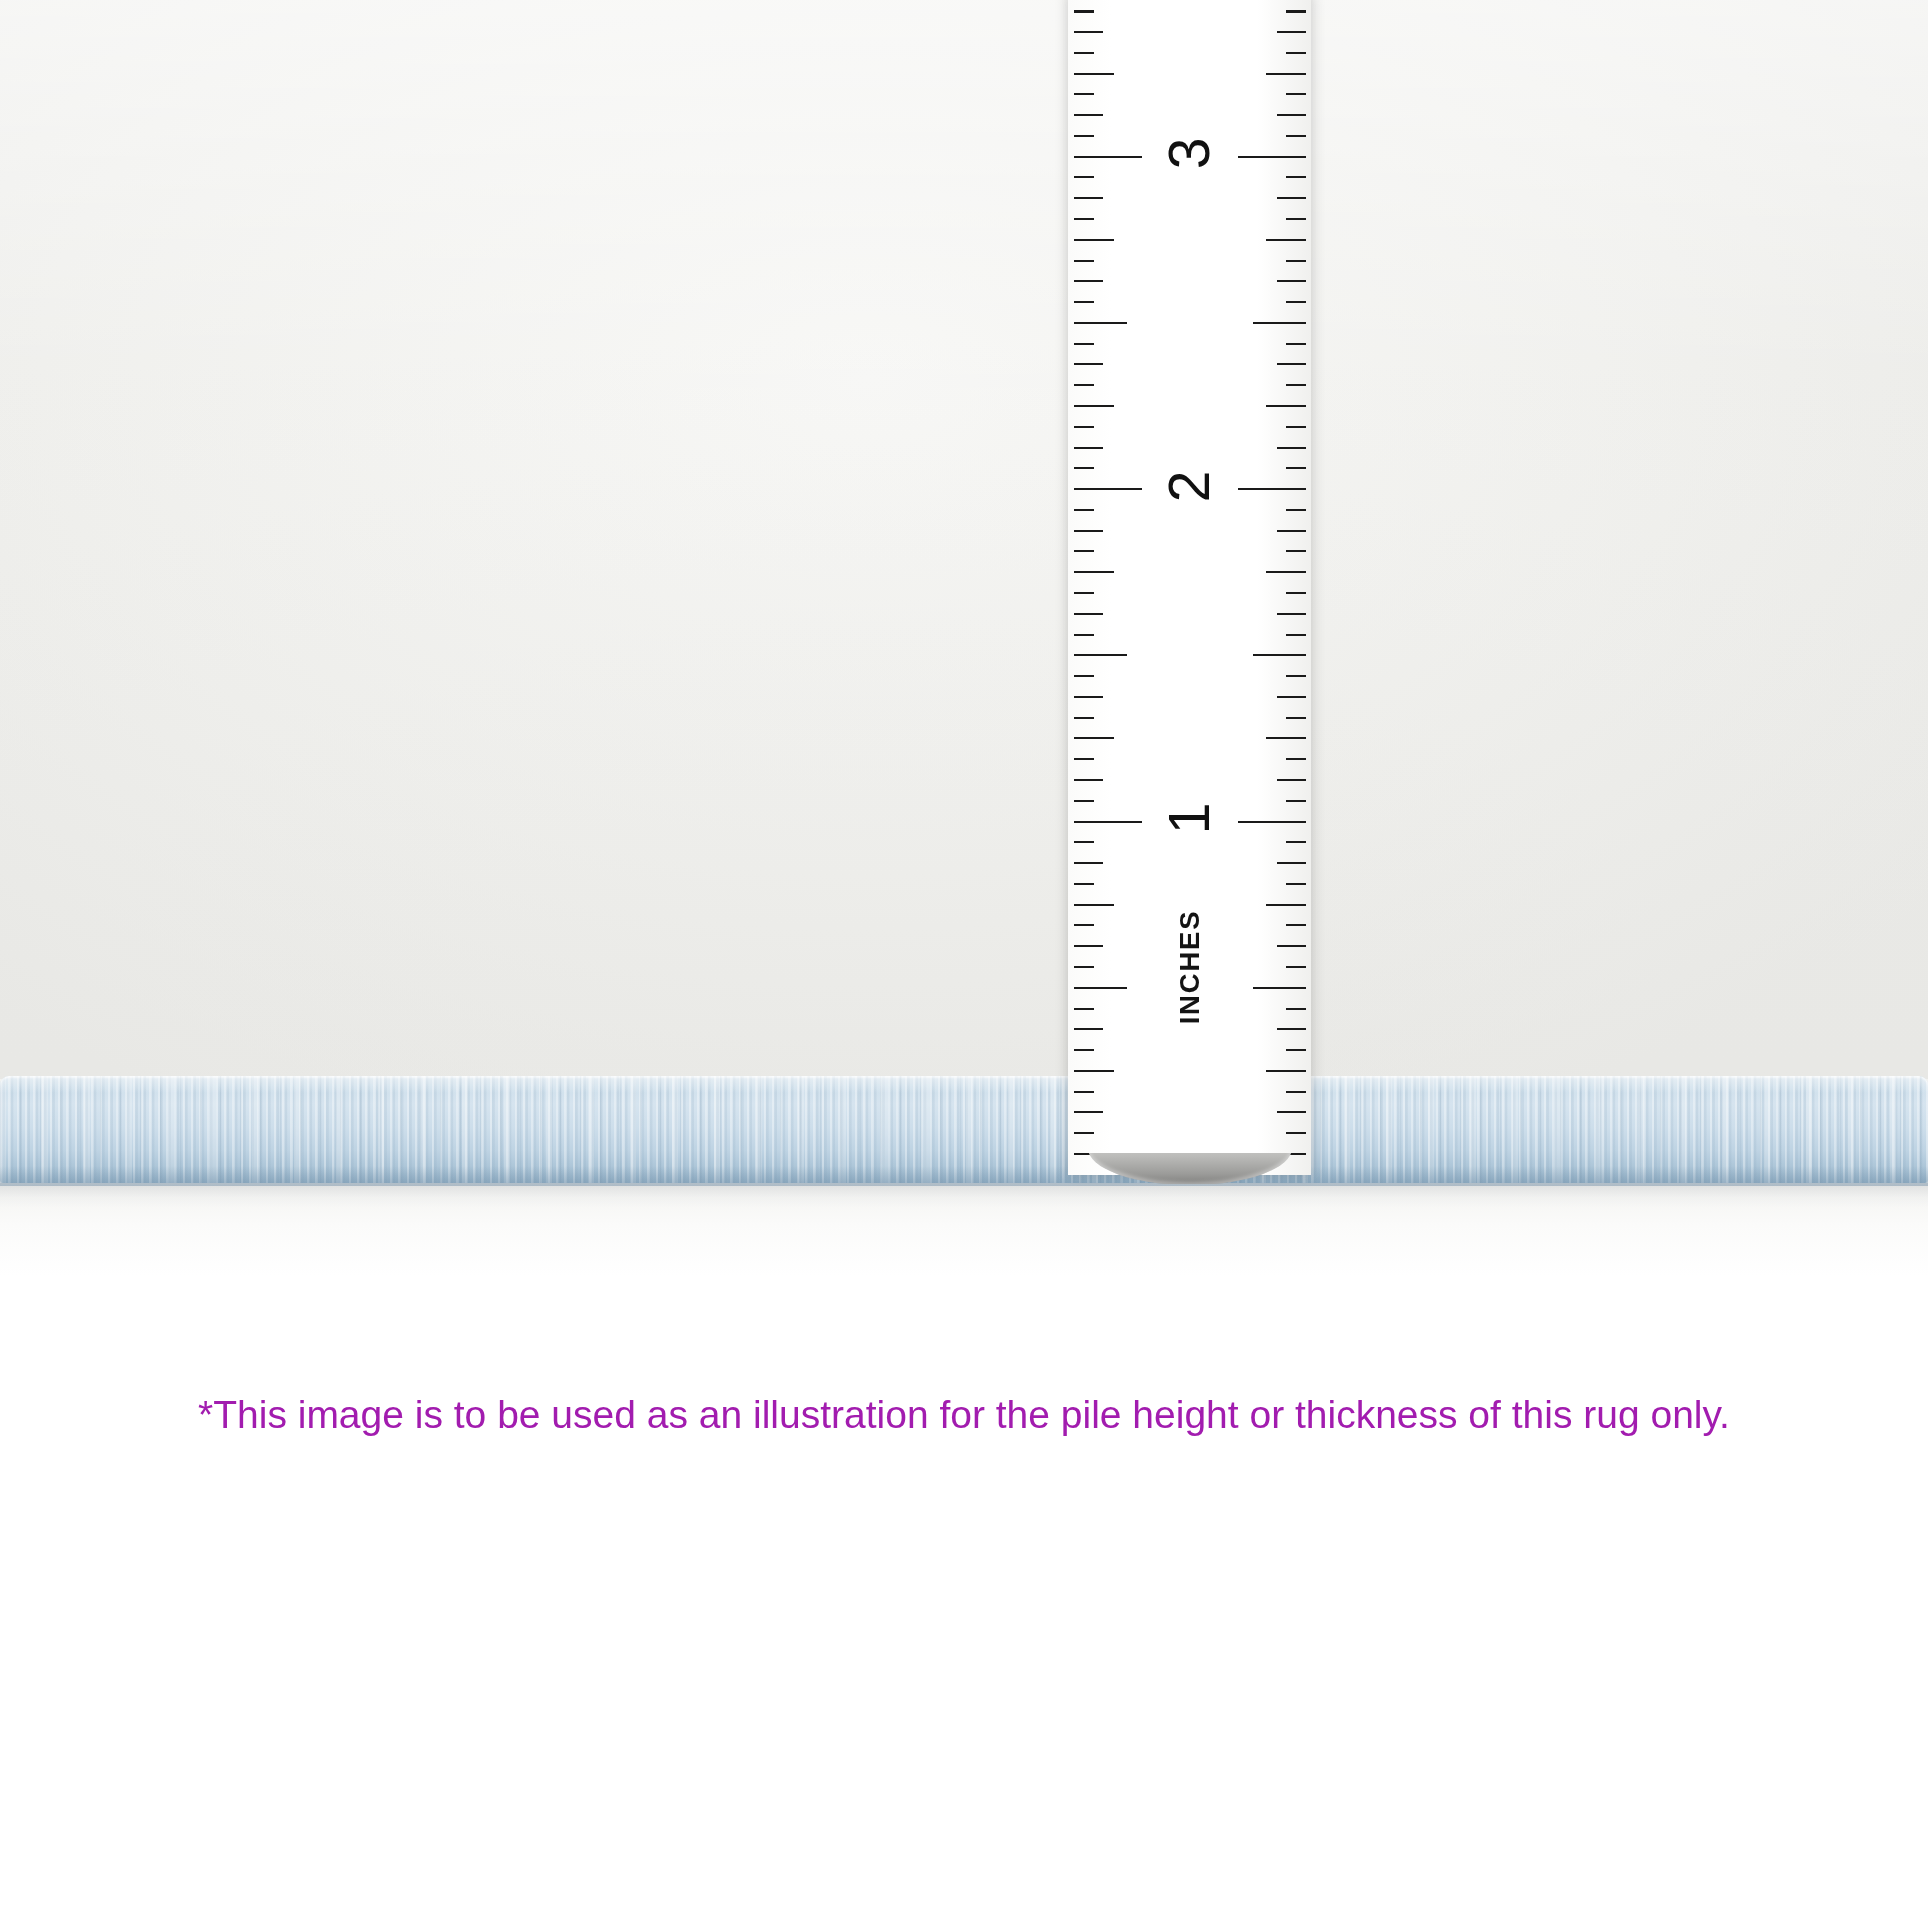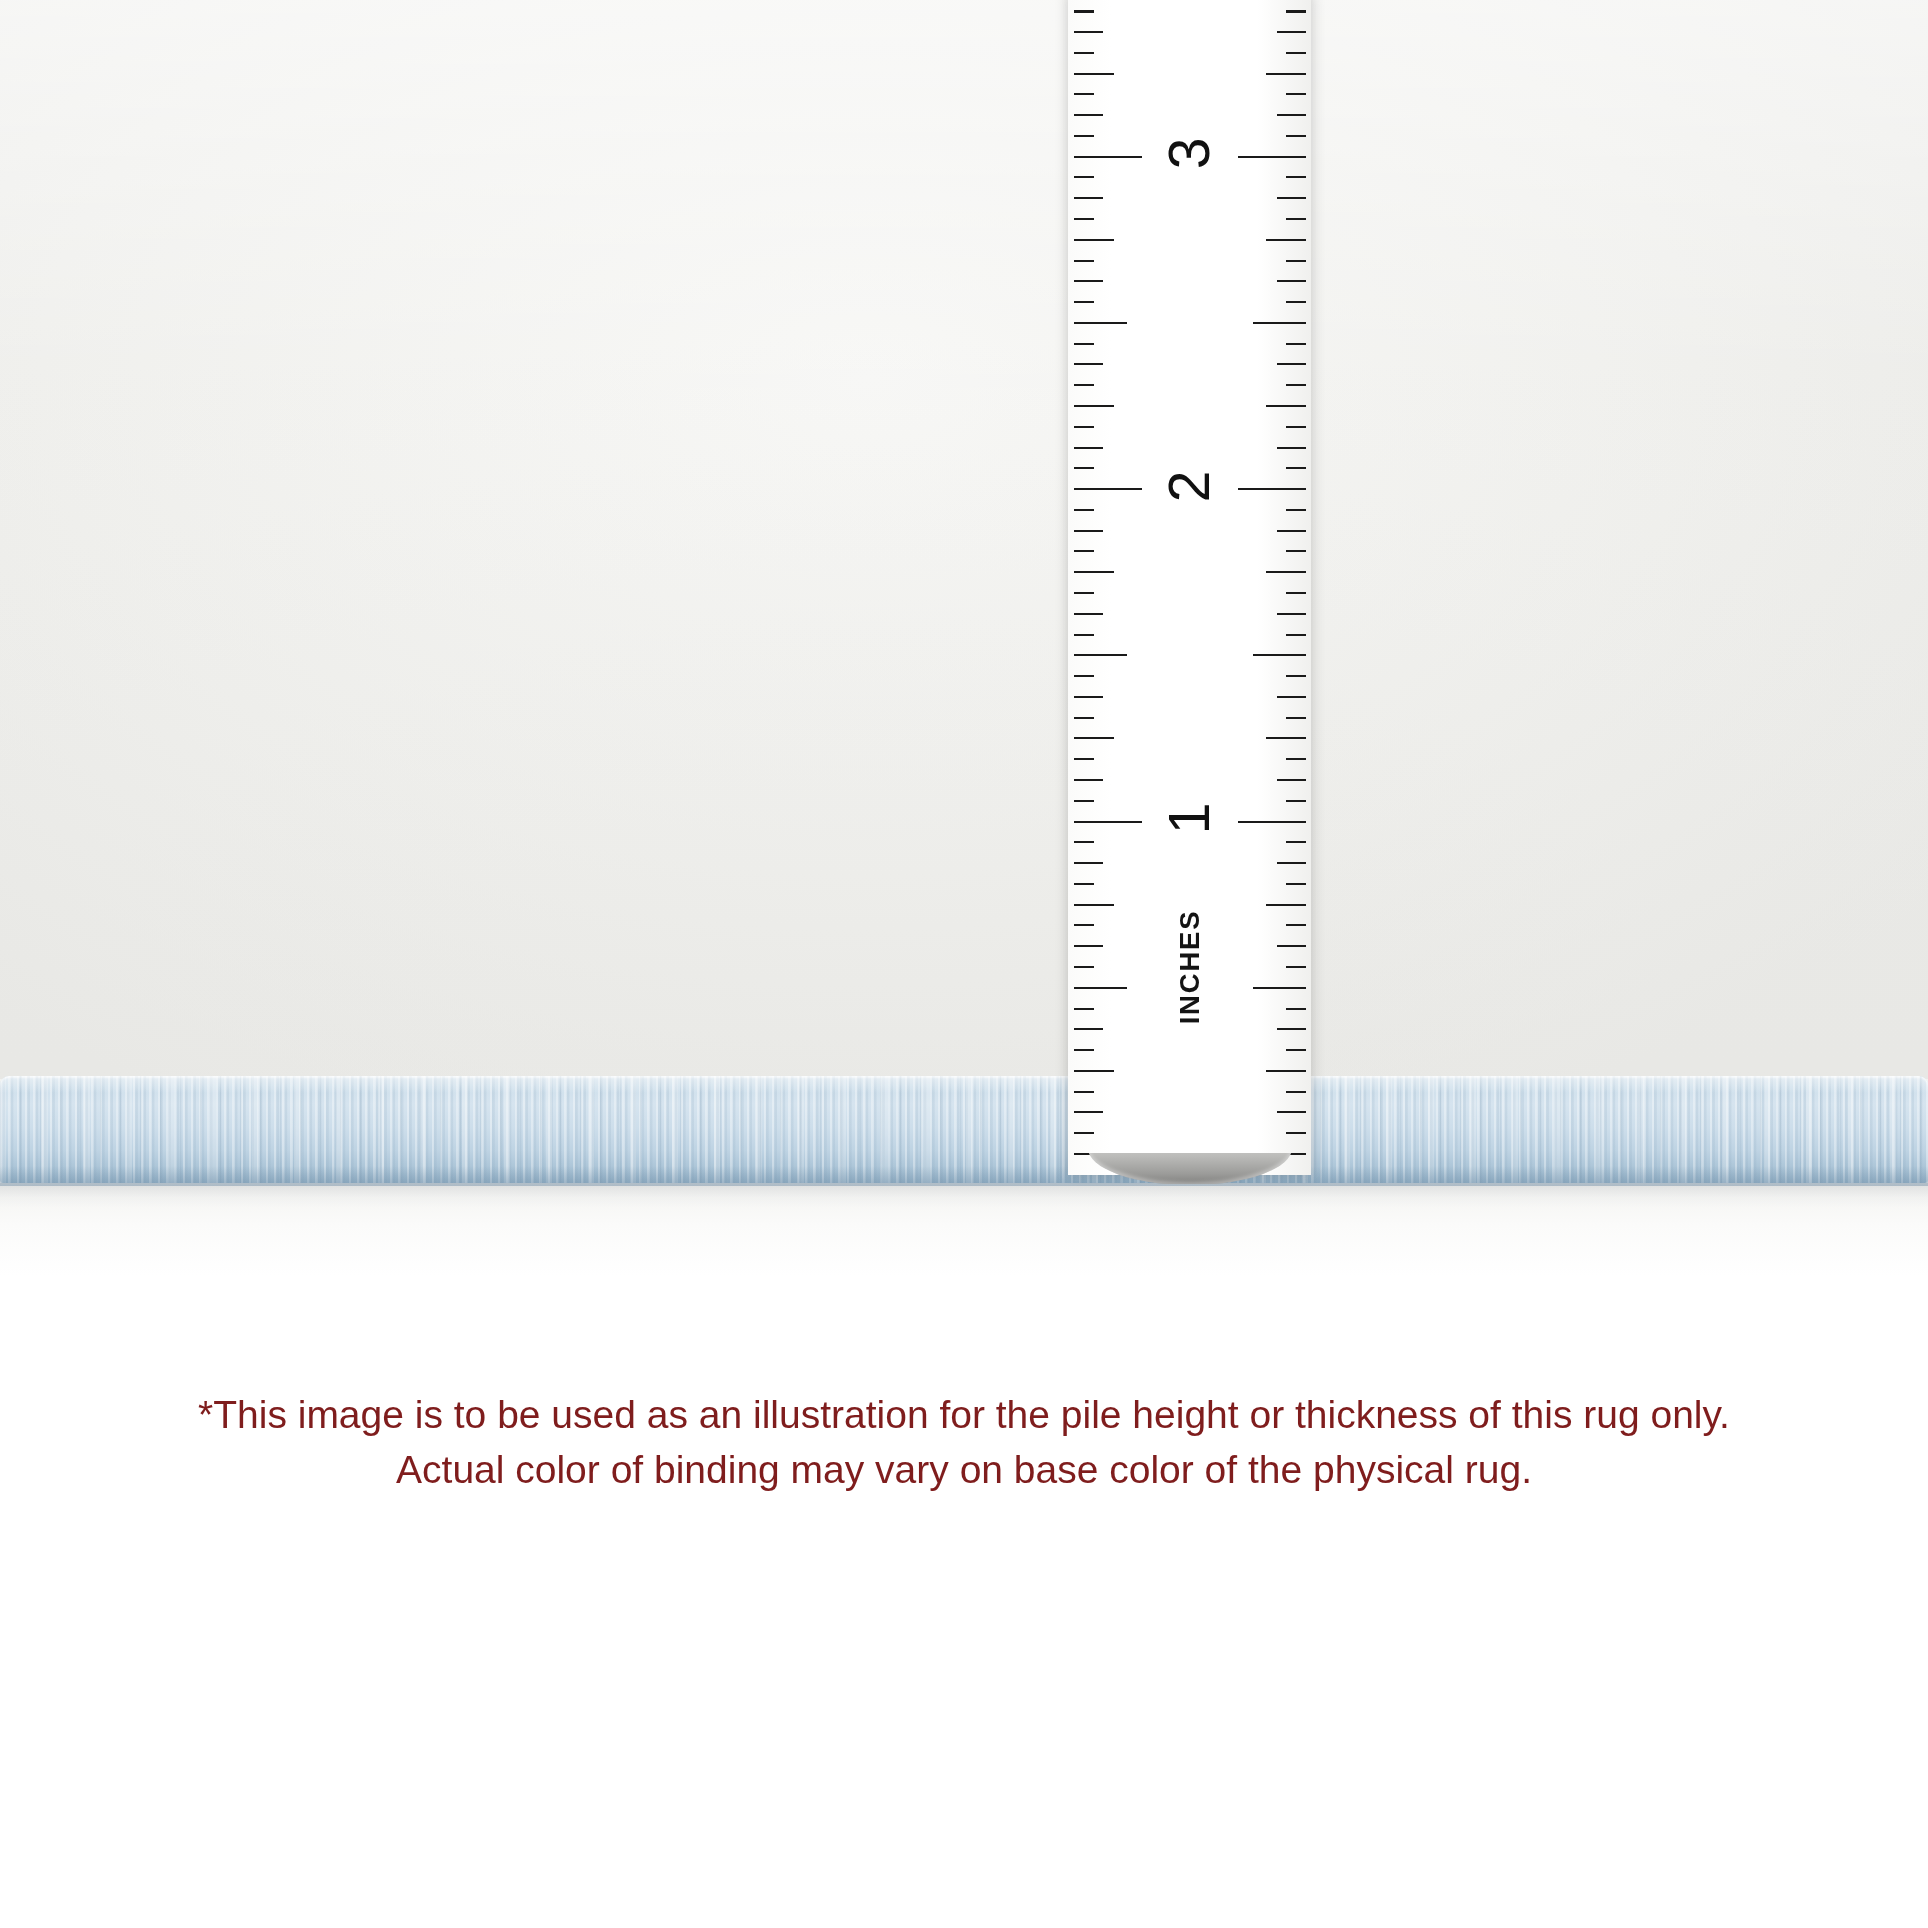--- a/index.html
+++ b/index.html
@@ -216,21 +216,21 @@
     white-space: nowrap;
   }
 
   
   .caption {
     position: absolute;
     left: 0;
     top: 1387px;
     width: 1928px;
     text-align: center;
-    color: #7f1d1d;
+    color: #a21caf;
     font-size: 39px;
     line-height: 1.42;
     font-family: "Liberation Sans", sans-serif;
   }
   .caption .line { display: block; }
 </style>
 </head>
 <body>
 
 <div id="scene">
@@ -373,17 +373,16 @@
         </div>
     </div>
     <div class="ruler-tip">
       <div class="ruler-tip-metal"></div>
     </div>
 
   </div>
 
   <div class="caption">
     <span class="line">*This image is to be used as an illustration for the pile height or thickness of this rug only.</span>
-    <span class="line">Actual color of binding may vary on base color of the physical rug.</span>
   </div>
 
 </div>
 
 
 </body></html>

